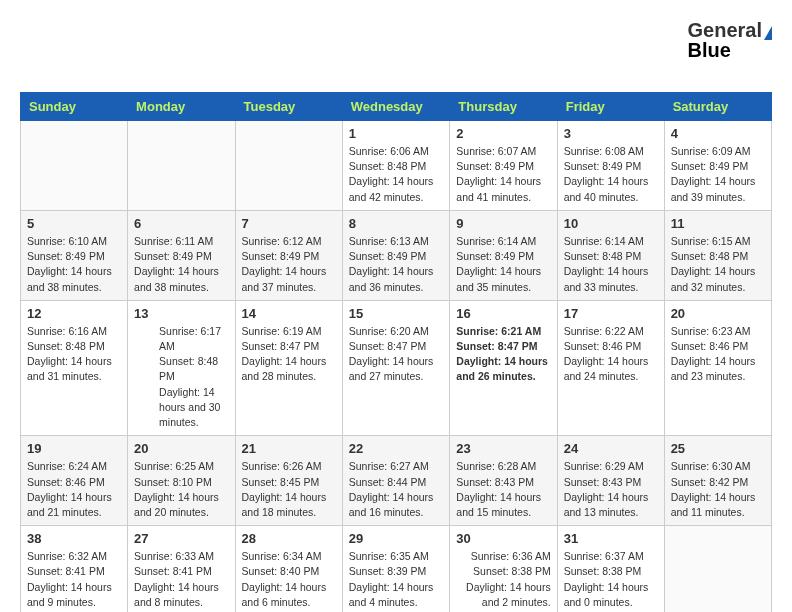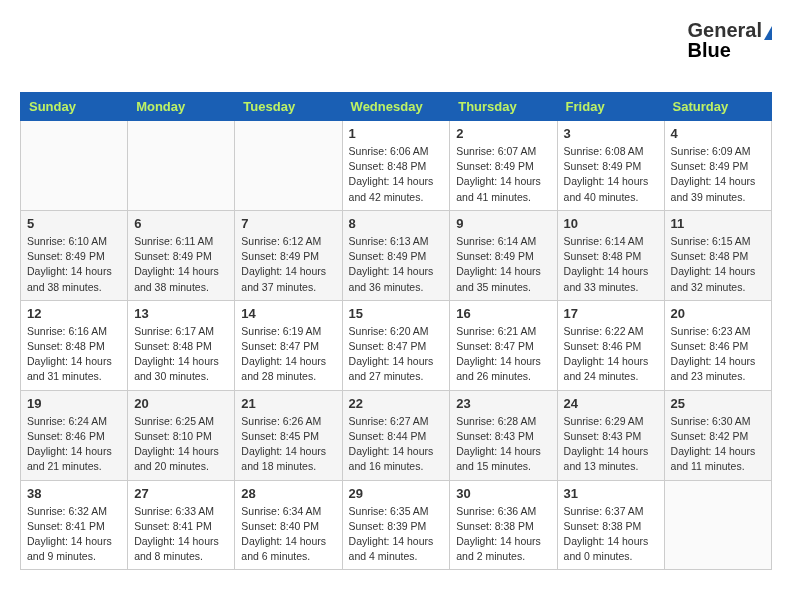--- a/index.html
+++ b/index.html
@@ -196,39 +196,39 @@
       </tr>
       <tr>
         <td>
           <div class="day-number">12</div>
           <div class="day-detail" style="white-space: pre-line;">Sunrise: 6:16 AM
 Sunset: 8:48 PM
 Daylight: 14 hours and 31 minutes.</div>
         </td>
         <td>
           <div class="day-number">13</div>
-          <div class="day-detail" style="white-space: pre-line;">Sunrise: 6:17 AM
+          <div class="day-detail" style="white-space: pre-line; margin-left: 25px;">Sunrise: 6:17 AM
 Sunset: 8:48 PM
 Daylight: 14 hours and 30 minutes.</div>
         </td>
         <td>
           <div class="day-number">14</div>
           <div class="day-detail" style="white-space: pre-line;">Sunrise: 6:19 AM
 Sunset: 8:47 PM
 Daylight: 14 hours and 28 minutes.</div>
         </td>
         <td>
           <div class="day-number">15</div>
           <div class="day-detail" style="white-space: pre-line;">Sunrise: 6:20 AM
 Sunset: 8:47 PM
 Daylight: 14 hours and 27 minutes.</div>
         </td>
         <td>
           <div class="day-number">16</div>
-          <div class="day-detail" style="white-space: pre-line;">Sunrise: 6:21 AM
+          <div class="day-detail" style="white-space: pre-line; font-weight: bold;">Sunrise: 6:21 AM
 Sunset: 8:47 PM
 Daylight: 14 hours and 26 minutes.</div>
         </td>
         <td>
           <div class="day-number">17</div>
           <div class="day-detail" style="white-space: pre-line;">Sunrise: 6:22 AM
 Sunset: 8:46 PM
 Daylight: 14 hours and 24 minutes.</div>
         </td>
         <td>
@@ -302,21 +302,21 @@
 Daylight: 14 hours and 6 minutes.</div>
         </td>
         <td>
           <div class="day-number">29</div>
           <div class="day-detail" style="white-space: pre-line;">Sunrise: 6:35 AM
 Sunset: 8:39 PM
 Daylight: 14 hours and 4 minutes.</div>
         </td>
         <td>
           <div class="day-number">30</div>
-          <div class="day-detail" style="white-space: pre-line;">Sunrise: 6:36 AM
+          <div class="day-detail" style="white-space: pre-line; text-align: right;">Sunrise: 6:36 AM
 Sunset: 8:38 PM
 Daylight: 14 hours and 2 minutes.</div>
         </td>
         <td>
           <div class="day-number">31</div>
           <div class="day-detail" style="white-space: pre-line;">Sunrise: 6:37 AM
 Sunset: 8:38 PM
 Daylight: 14 hours and 0 minutes.</div>
         </td>
         <td class="empty-cell"></td>

